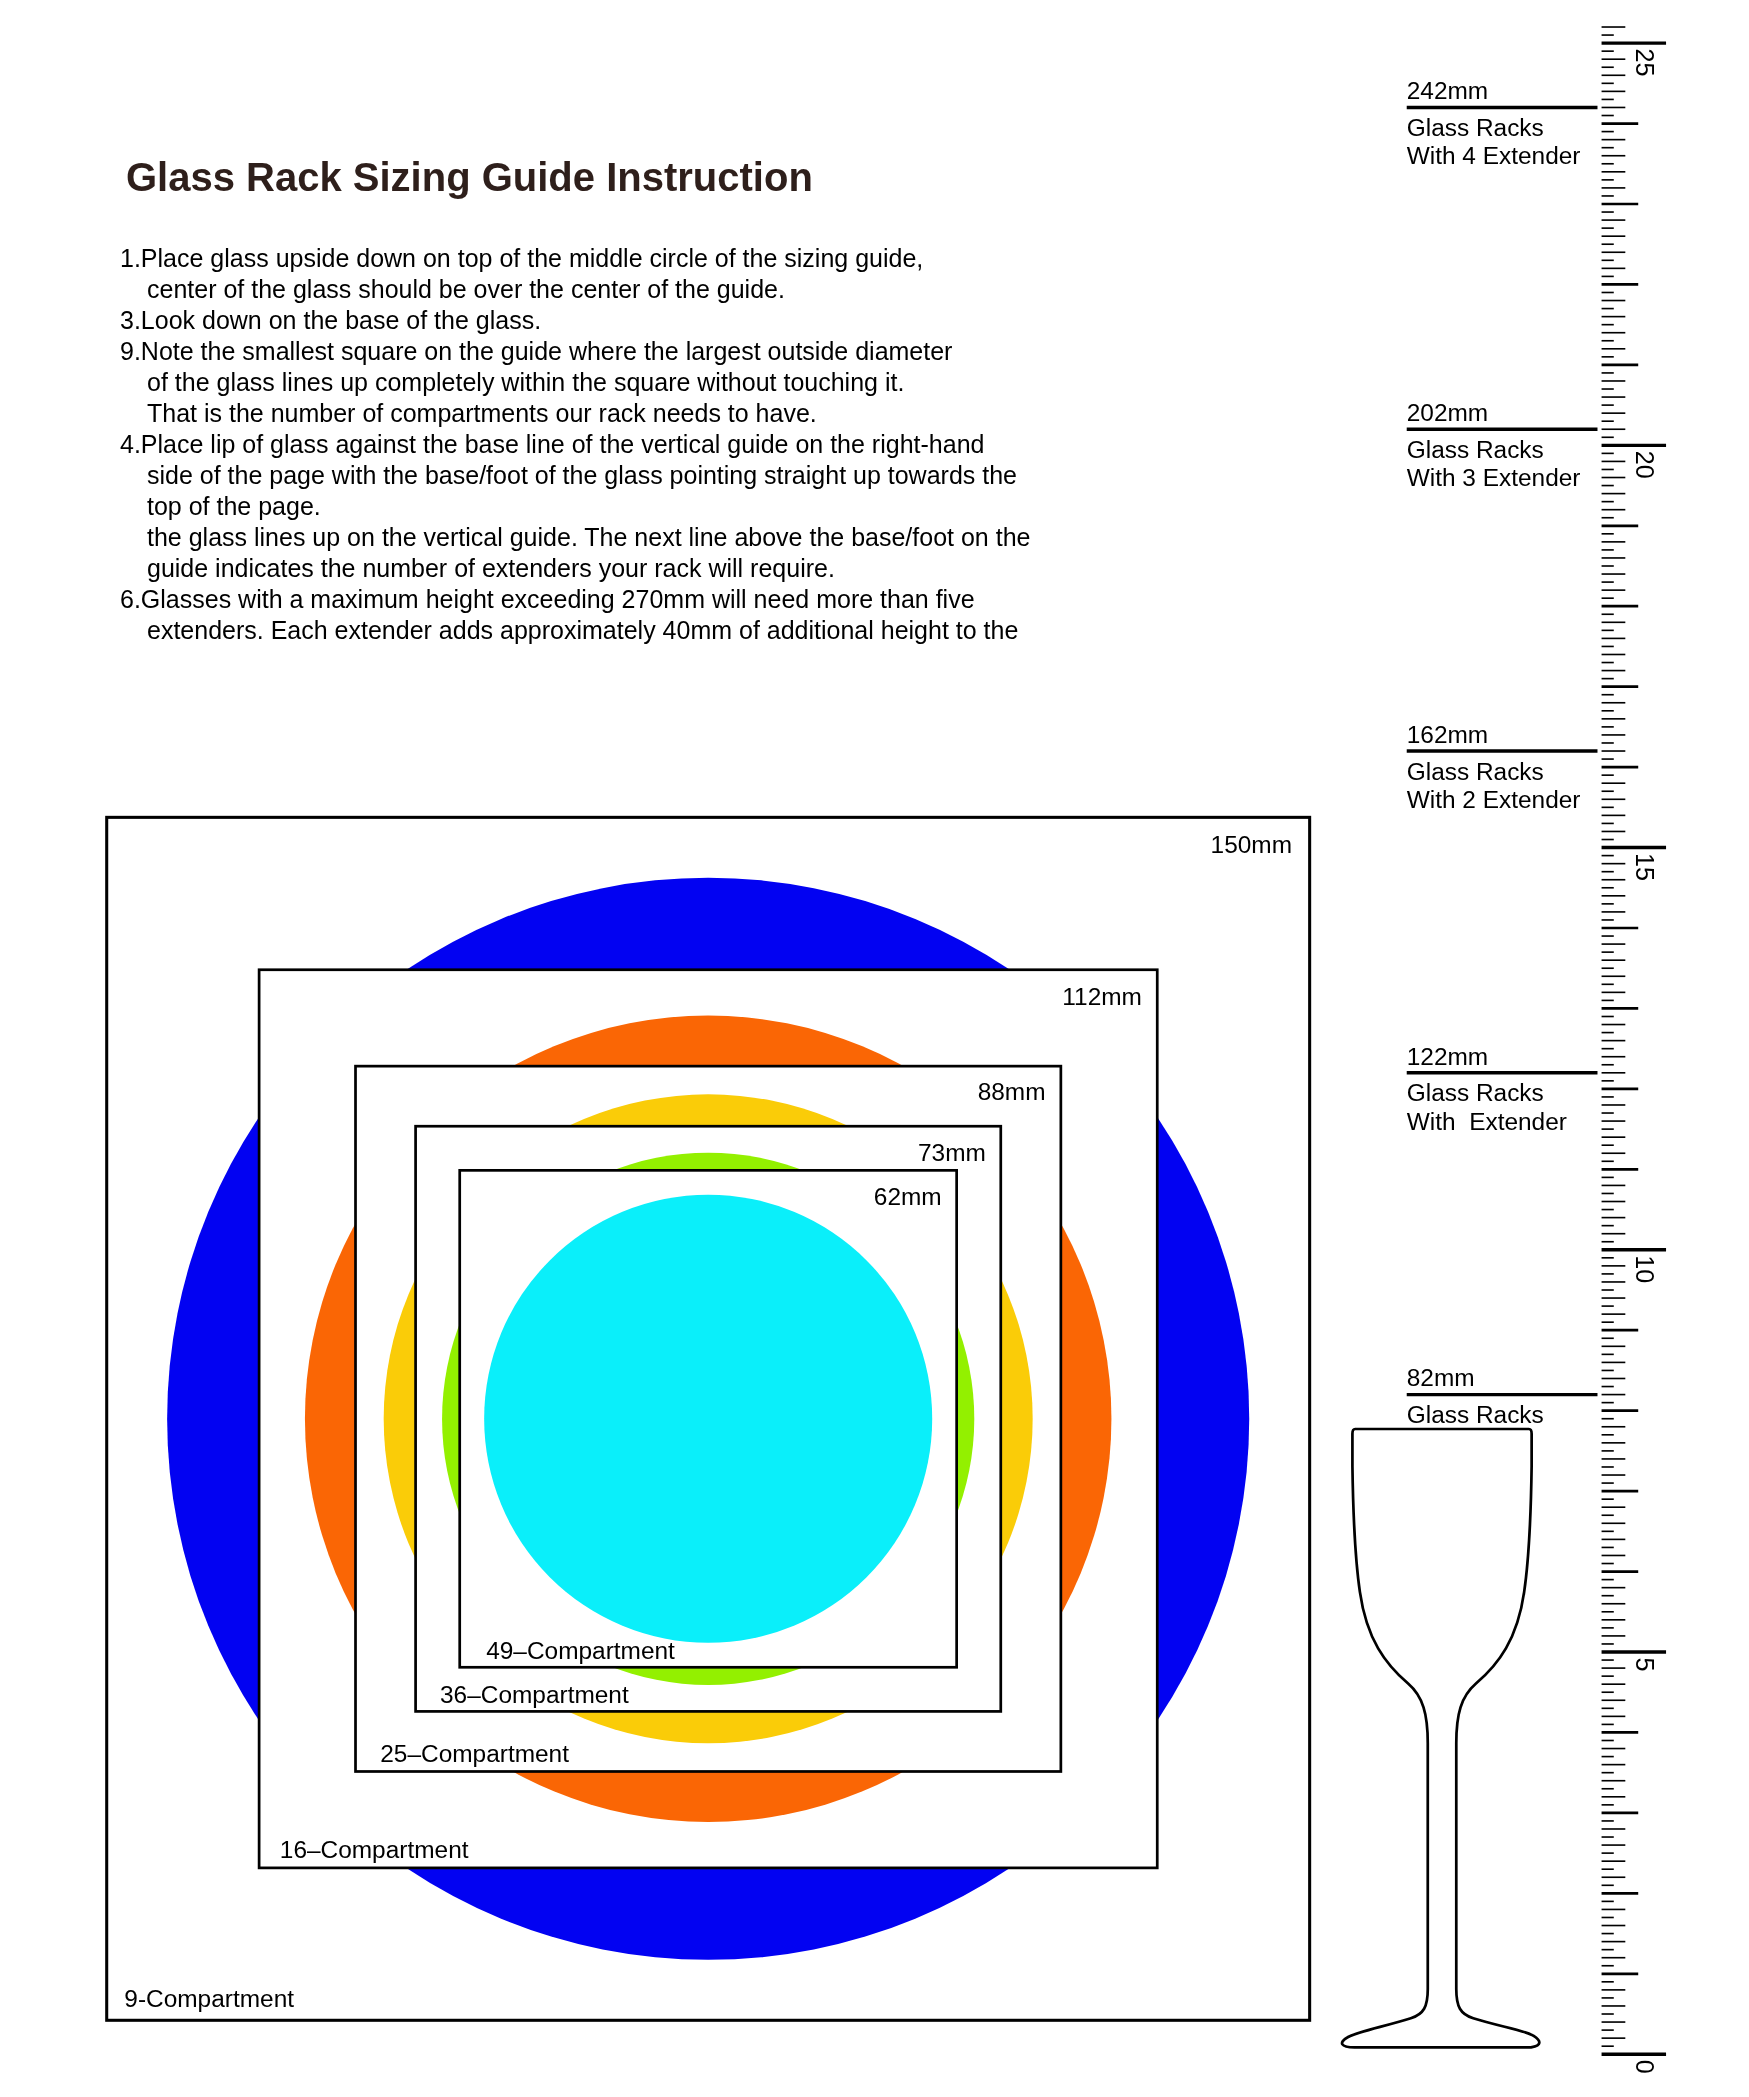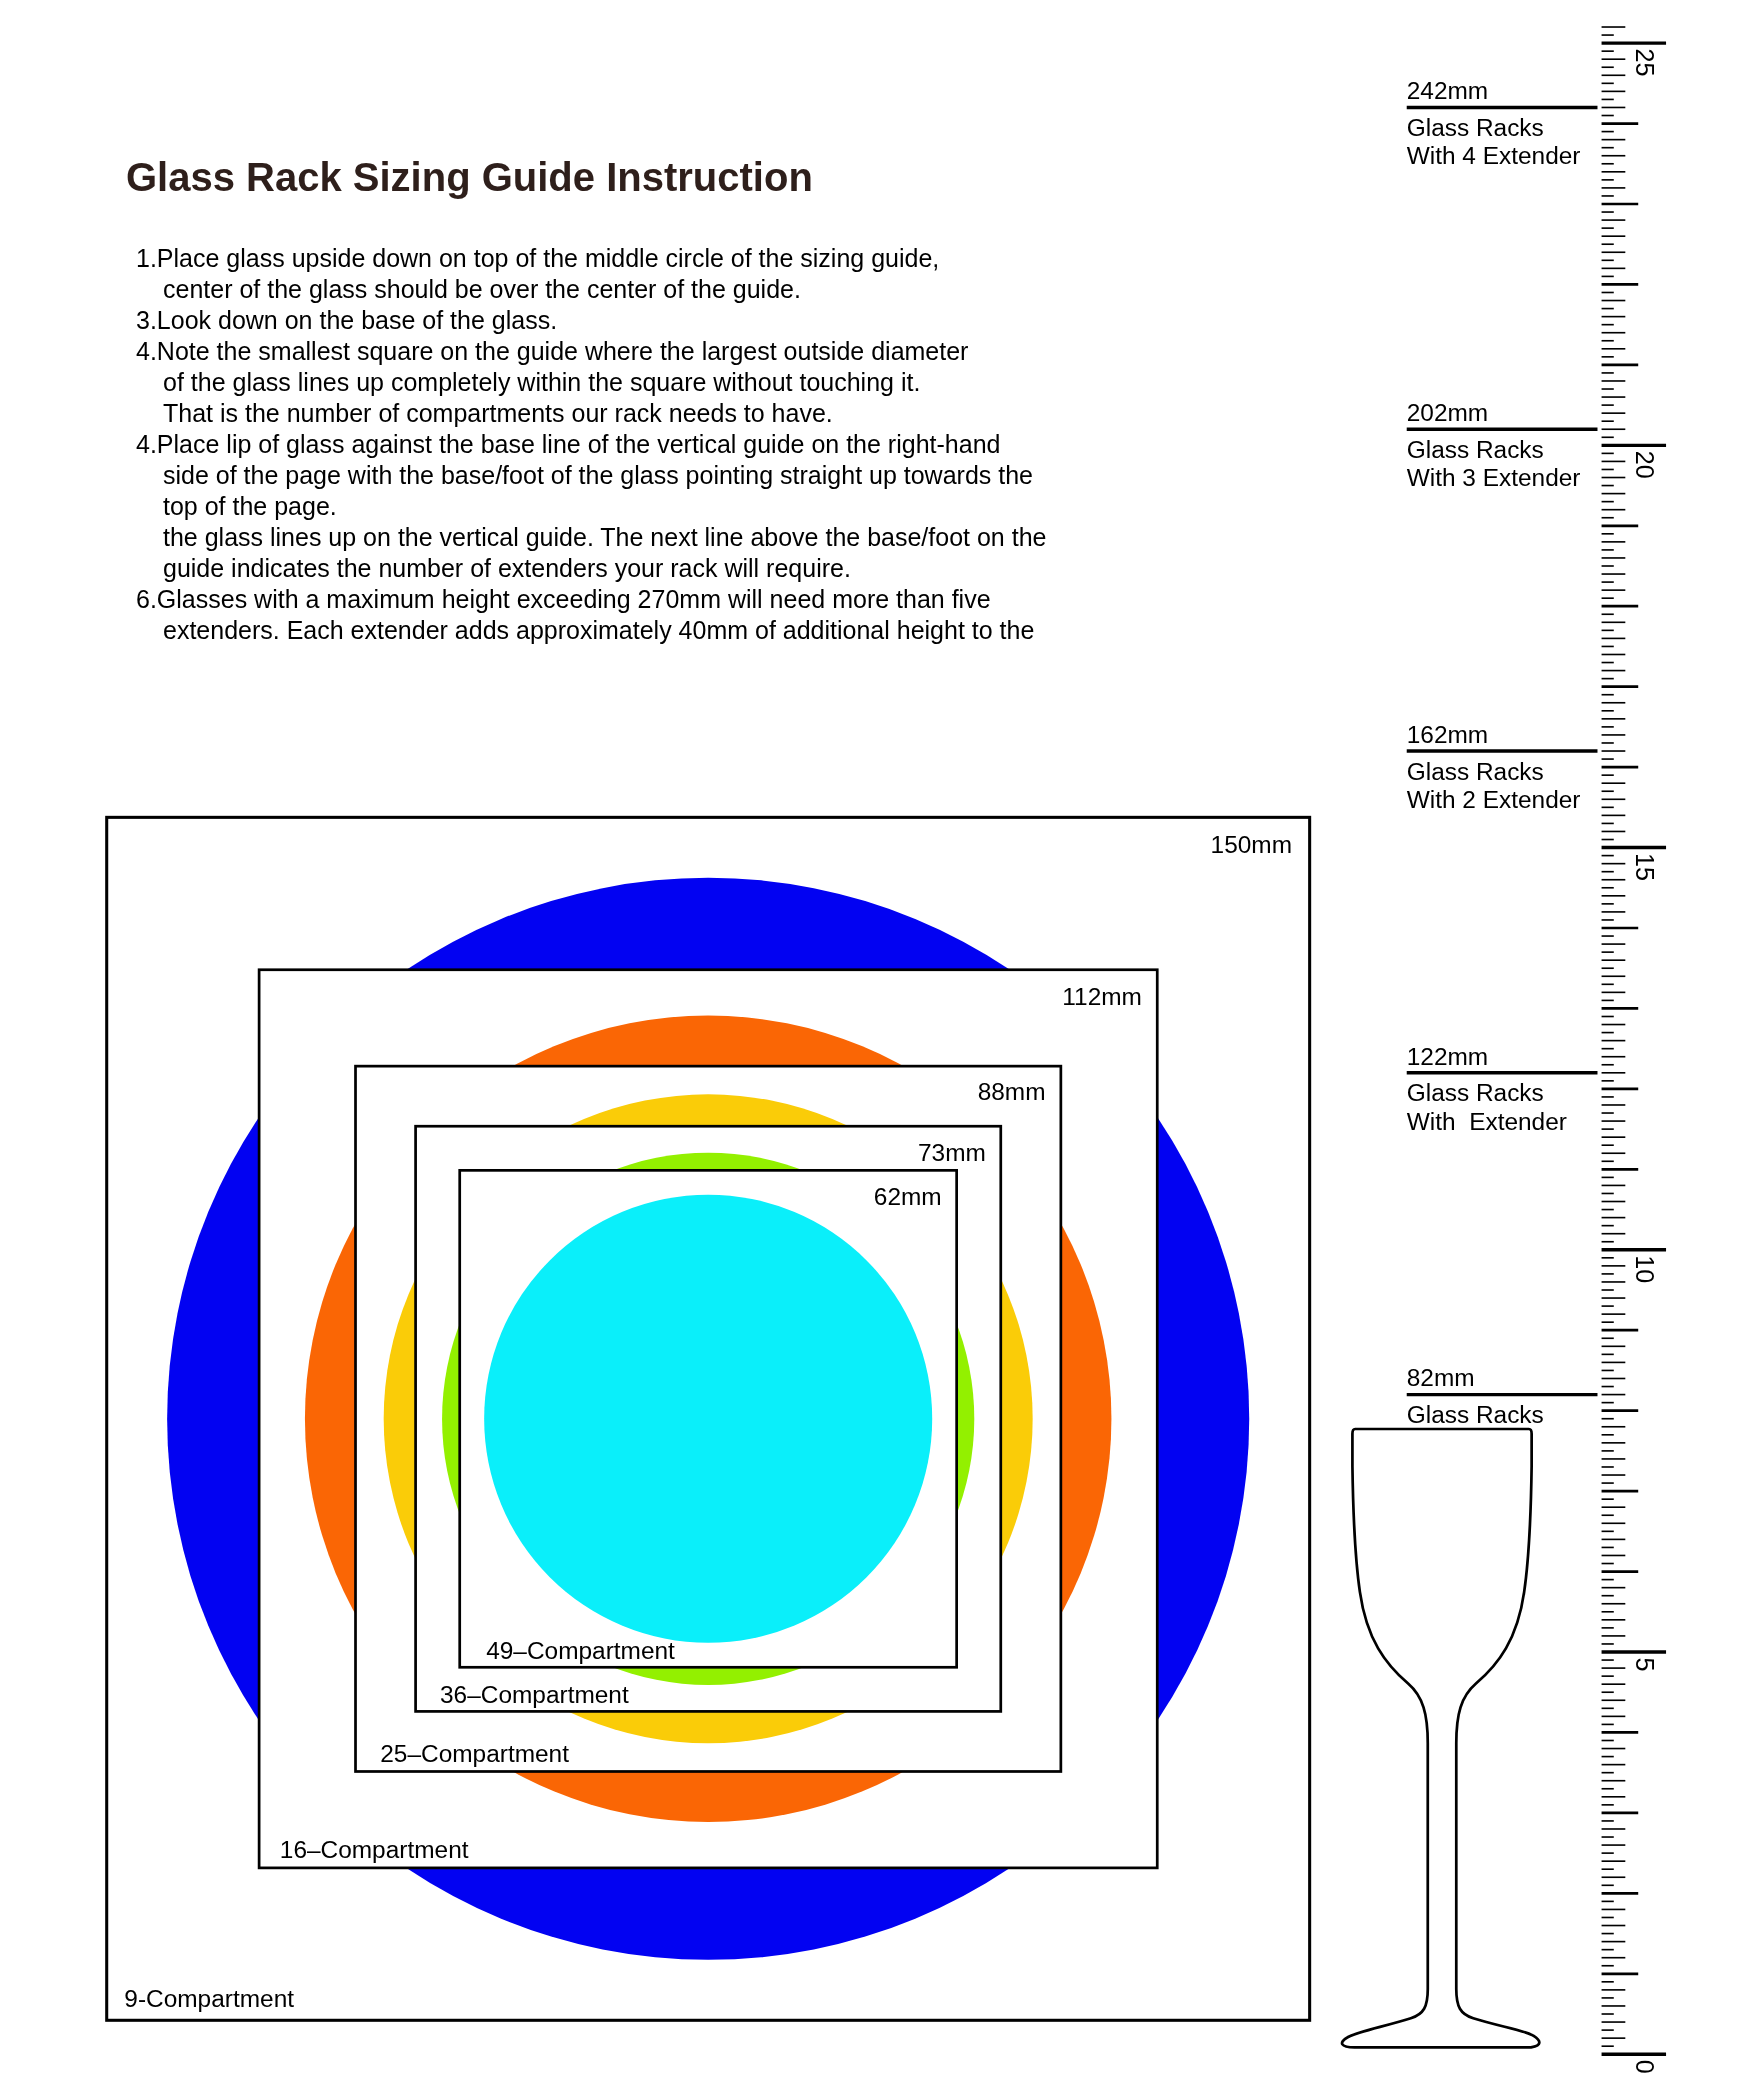--- a/index.html
+++ b/index.html
@@ -5,21 +5,21 @@
   html,body{margin:0;padding:0;}
   body{
     width:1749px;height:2097px;position:relative;background:#ffffff;
     font-family:"Liberation Sans", sans-serif;color:#000;overflow:hidden;
   }
   .page-title{
     position:absolute;left:126px;top:155px;
     font-size:40px;font-weight:bold;color:#2e1f1b;white-space:nowrap;
   }
   .instructions{
-    position:absolute;left:136px;top:243px;width:1154px;
+    position:absolute;left:120px;top:243px;width:1154px;
     font-size:25px;line-height:31px;
   }
   .iline{white-space:pre;}
   .iline.cont{padding-left:27px;}
   svg.overlay{position:absolute;left:0;top:0;}
   .sq{fill:#ffffff;stroke:#000;stroke-width:4;}
   .sq.outer{stroke-width:4.5;}
   text{font-family:"Liberation Sans", sans-serif;fill:#000;}
   .size-label{font-size:36px;text-anchor:end;}
   .comp-label{font-size:36px;text-anchor:start;}
@@ -29,21 +29,21 @@
 </style>
 </head>
 <body>
 
 <div class="page-title">Glass Rack Sizing Guide Instruction</div>
 
 <div class="instructions">
   <div class="iline">1.Place glass upside down on top of the middle circle of the sizing guide,</div>
   <div class="iline cont">center of the glass should be over the center of the guide.</div>
   <div class="iline">3.Look down on the base of the glass.</div>
-  <div class="iline">4.Note the smallest square on the guide where the largest outside diameter</div>
+  <div class="iline">9.Note the smallest square on the guide where the largest outside diameter</div>
   <div class="iline cont">of the glass lines up completely within the square without touching it.</div>
   <div class="iline cont">That is the number of compartments our rack needs to have.</div>
   <div class="iline">4.Place lip of glass against the base line of the vertical guide on the right-hand</div>
   <div class="iline cont">side of the page with the base/foot of the glass pointing straight up towards the</div>
   <div class="iline cont">top of the page.</div>
   <div class="iline cont">the glass lines up on the vertical guide. The next line above the base/foot on the</div>
   <div class="iline cont">guide indicates the number of extenders your rack will require.</div>
   <div class="iline">6.Glasses with a maximum height exceeding 270mm will need more than five</div>
   <div class="iline cont">extenders. Each extender adds approximately 40mm of additional height to the</div>
 </div>

